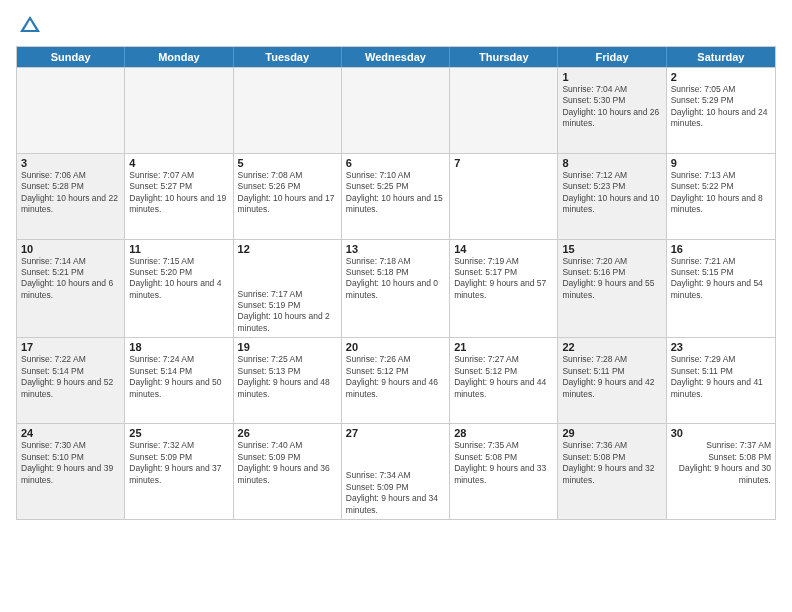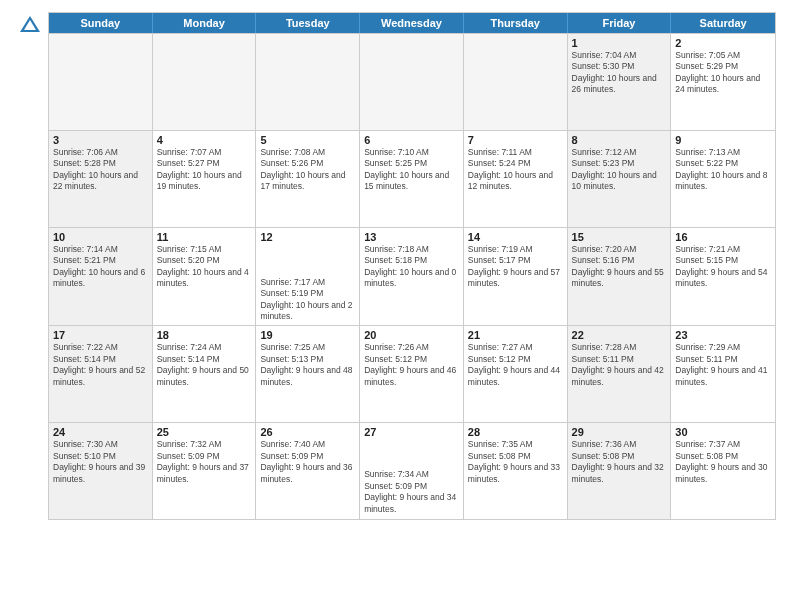--- a/index.html
+++ b/index.html
@@ -8,20 +8,21 @@
       background: #fff;
       width: 792px;
       height: 612px;
       overflow: hidden;
     }
     .page {
       width: 792px;
       height: 544px;
       padding: 12px 16px 24px 16px;
       display: flex;
+      flex-direction: column;
     }
     .header {
       display: flex;
       align-items: flex-start;
       justify-content: space-between;
       margin-bottom: 6px;
     }
     .logo {
       display: flex;
       align-items: center;
@@ -176,23 +177,20 @@
 Daylight: 10 hours and 17 minutes.</div>
           </div>
           <div class="cal-cell">
             <div class="day-num">6</div>
             <div class="day-info" style="white-space: pre-line;">Sunrise: 7:10 AM
 Sunset: 5:25 PM
 Daylight: 10 hours and 15 minutes.</div>
           </div>
           <div class="cal-cell">
             <div class="day-num">7</div>
-            <div class="day-info" style="white-space: pre-line;">Sunrise: 7:11 AM
-Sunset: 5:24 PM
-Daylight: 10 hours and 12 minutes.</div>
           </div>
           <div class="cal-cell shaded">
             <div class="day-num">8</div>
             <div class="day-info" style="white-space: pre-line;">Sunrise: 7:12 AM
 Sunset: 5:23 PM
 Daylight: 10 hours and 10 minutes.</div>
           </div>
           <div class="cal-cell">
             <div class="day-num">9</div>
             <div class="day-info" style="white-space: pre-line;">Sunrise: 7:13 AM
@@ -320,20 +318,20 @@
 Daylight: 9 hours and 33 minutes.</div>
           </div>
           <div class="cal-cell shaded">
             <div class="day-num">29</div>
             <div class="day-info" style="white-space: pre-line;">Sunrise: 7:36 AM
 Sunset: 5:08 PM
 Daylight: 9 hours and 32 minutes.</div>
           </div>
           <div class="cal-cell">
             <div class="day-num">30</div>
-            <div class="day-info" style="white-space: pre-line;">Sunrise: 7:37 AM
+            <div class="day-info" style="white-space: pre-line; text-align: right;">Sunrise: 7:37 AM
 Sunset: 5:08 PM
 Daylight: 9 hours and 30 minutes.</div>
           </div>
         </div>
       </div>
   </div>
 </div>
 
 </body></html>

